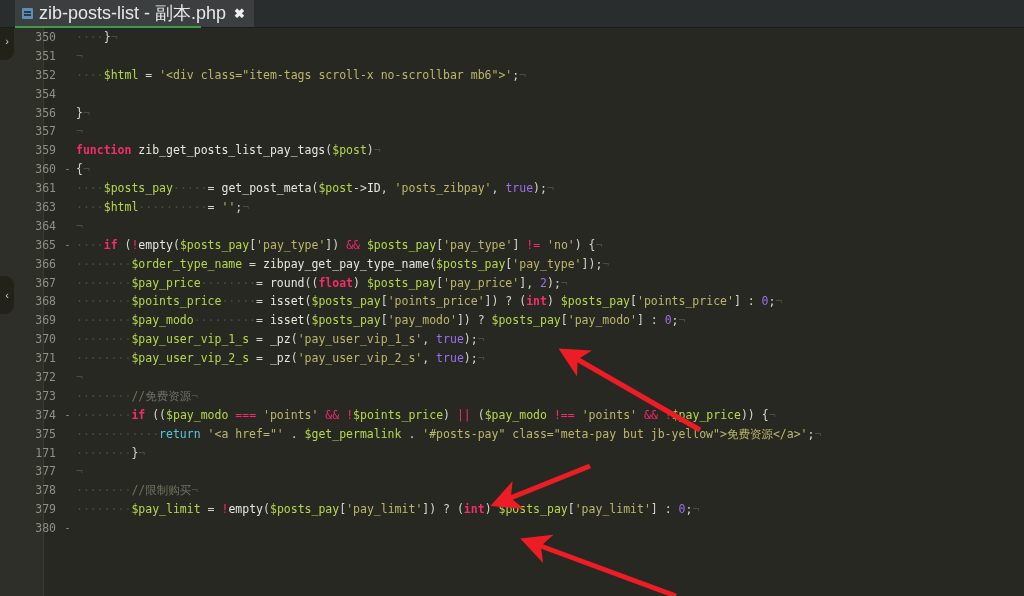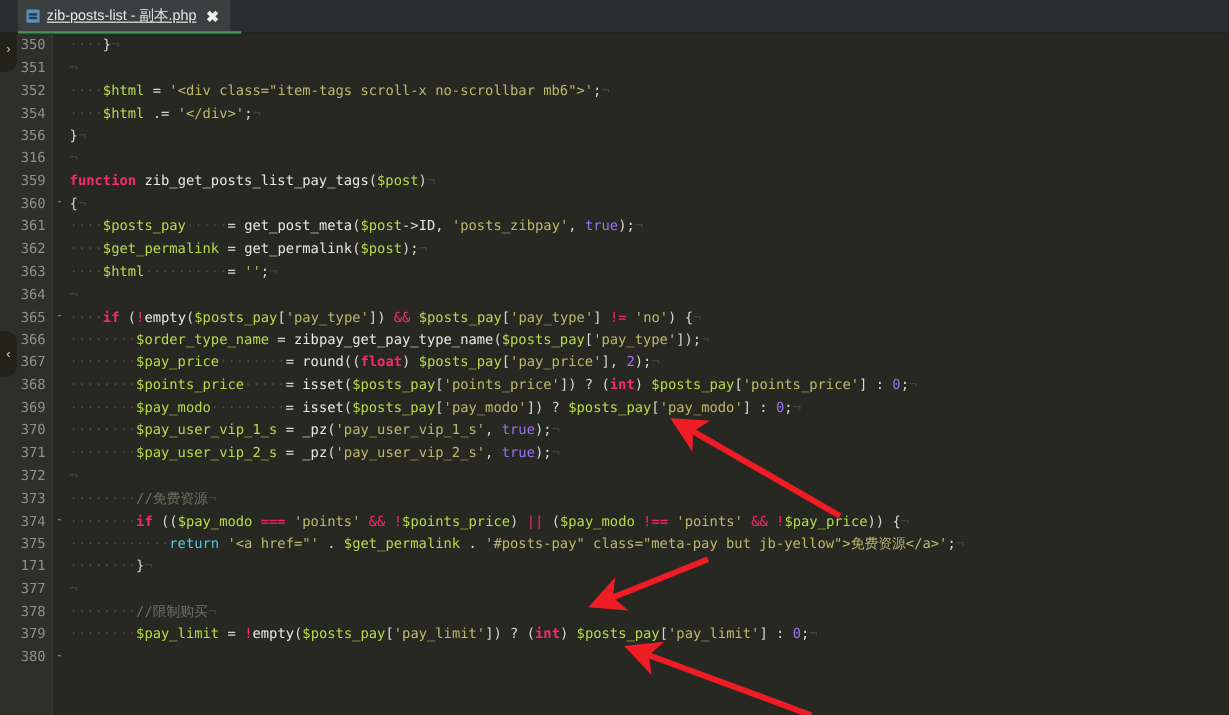--- a/index.html
+++ b/index.html
@@ -51,24 +51,23 @@
     content: "";
     position: absolute;
     left: 2px; top: 3px;
     width: 7px; height: 2px;
     background: #2a3b48;
     box-shadow: 0 3px 0 #2a3b48;
   }
   .tab-title {
     color: #e8e8e8;
     font-family: "Liberation Sans", sans-serif;
-    font-size: 12px;
+    font-size: 18px;
     line-height: 27px;
     white-space: nowrap;
-    text-decoration: underline;
   }
   .tab-close {
     color: #f0f0f0;
     font-family: "Liberation Sans", sans-serif;
     font-size: 13px;
     font-weight: bold;
     line-height: 27px;
     cursor: pointer;
     margin-left: 2px;
   }
@@ -97,20 +96,21 @@
     position: absolute;
     left: 0; top: 0;
     width: 1024px; height: 568px;
   }
   .row {
     position: relative;
     height: 18.9px;
     line-height: 18.9px;
     white-space: pre;
     font-size: 11.5px;
+    margin-left: 18px;
   }
   .ln {
     position: absolute;
     left: 0; width: 38px;
     text-align: right;
     color: #8f9184;
     font-size: 11.5px;
     font-family: "DejaVu Sans Mono", monospace;
   }
   .fold {
@@ -179,27 +179,26 @@
   <div class="tab-underline"></div>
 </div>
 
 <div id="editor">
   <div id="gutter"></div>
   <div id="fold-col"></div>
   <div id="code">
       <div class="row"><span class="ln">350</span><span class="txt"><span class="c-ws">····</span><span class="c-punc">}</span><span class="c-ws">¬</span></span></div>
       <div class="row"><span class="ln">351</span><span class="txt"><span class="c-ws">¬</span></span></div>
       <div class="row"><span class="ln">352</span><span class="txt"><span class="c-ws">····</span><span class="c-var">$html</span><span class="c-ws"> </span><span class="c-op">=</span><span class="c-ws"> </span><span class="c-str">'&lt;div class="item-tags scroll-x no-scrollbar mb6"&gt;'</span><span class="c-punc">;</span><span class="c-ws">¬</span></span></div>
-      <div class="row"><span class="ln">354</span><span class="txt"><span class="c-ws">····</span><span class="c-var">$html</span><span class="c-ws"> </span><span class="c-op">.=</span><span class="c-ws"> </span><span class="c-str">'&lt;/div&gt;'</span><span class="c-punc">;</span><span class="c-ws">¬</span></span></div>
+      <div class="row"><span class="ln">354</span></div>
       <div class="row"><span class="ln">356</span><span class="txt"><span class="c-punc">}</span><span class="c-ws">¬</span></span></div>
-      <div class="row"><span class="ln">316</span><span class="txt"><span class="c-ws">¬</span></span></div>
+      <div class="row"><span class="ln">357</span><span class="txt"><span class="c-ws">¬</span></span></div>
       <div class="row"><span class="ln">359</span><span class="txt"><span class="c-kw">function</span><span class="c-ws"> </span><span class="c-fn">zib_get_posts_list_pay_tags</span><span class="c-punc">(</span><span class="c-var">$post</span><span class="c-punc">)</span><span class="c-ws">¬</span></span></div>
       <div class="row"><span class="ln">360</span><span class="fold">-</span><span class="txt"><span class="c-punc">{</span><span class="c-ws">¬</span></span></div>
       <div class="row"><span class="ln">361</span><span class="txt"><span class="c-ws">····</span><span class="c-var">$posts_pay</span><span class="c-ws">·····</span><span class="c-op">=</span><span class="c-ws"> </span><span class="c-fn">get_post_meta</span><span class="c-punc">(</span><span class="c-var">$post</span><span class="c-op">-&gt;</span><span class="c-fn">ID</span><span class="c-punc">, </span><span class="c-str">'posts_zibpay'</span><span class="c-punc">, </span><span class="c-bool">true</span><span class="c-punc">);</span><span class="c-ws">¬</span></span></div>
-      <div class="row"><span class="ln">362</span><span class="txt"><span class="c-ws">····</span><span class="c-var">$get_permalink</span><span class="c-ws"> </span><span class="c-op">=</span><span class="c-ws"> </span><span class="c-fn">get_permalink</span><span class="c-punc">(</span><span class="c-var">$post</span><span class="c-punc">);</span><span class="c-ws">¬</span></span></div>
       <div class="row"><span class="ln">363</span><span class="txt"><span class="c-ws">····</span><span class="c-var">$html</span><span class="c-ws">··········</span><span class="c-op">=</span><span class="c-ws"> </span><span class="c-str">''</span><span class="c-punc">;</span><span class="c-ws">¬</span></span></div>
       <div class="row"><span class="ln">364</span><span class="txt"><span class="c-ws">¬</span></span></div>
       <div class="row"><span class="ln">365</span><span class="fold">-</span><span class="txt"><span class="c-ws">····</span><span class="c-kw">if</span><span class="c-punc"> (</span><span class="c-kw2">!</span><span class="c-fn">empty</span><span class="c-punc">(</span><span class="c-var">$posts_pay</span><span class="c-punc">[</span><span class="c-str">'pay_type'</span><span class="c-punc">]) </span><span class="c-amp">&amp;&amp;</span><span class="c-ws"> </span><span class="c-var">$posts_pay</span><span class="c-punc">[</span><span class="c-str">'pay_type'</span><span class="c-punc">] </span><span class="c-kw2">!=</span><span class="c-ws"> </span><span class="c-str">'no'</span><span class="c-punc">) {</span><span class="c-ws">¬</span></span></div>
       <div class="row"><span class="ln">366</span><span class="txt"><span class="c-ws">········</span><span class="c-var">$order_type_name</span><span class="c-ws"> </span><span class="c-op">=</span><span class="c-ws"> </span><span class="c-fn">zibpay_get_pay_type_name</span><span class="c-punc">(</span><span class="c-var">$posts_pay</span><span class="c-punc">[</span><span class="c-str">'pay_type'</span><span class="c-punc">]);</span><span class="c-ws">¬</span></span></div>
       <div class="row"><span class="ln">367</span><span class="txt"><span class="c-ws">········</span><span class="c-var">$pay_price</span><span class="c-ws">········</span><span class="c-op">=</span><span class="c-ws"> </span><span class="c-fn">round</span><span class="c-punc">((</span><span class="c-kw">float</span><span class="c-punc">) </span><span class="c-var">$posts_pay</span><span class="c-punc">[</span><span class="c-str">'pay_price'</span><span class="c-punc">], </span><span class="c-num">2</span><span class="c-punc">);</span><span class="c-ws">¬</span></span></div>
       <div class="row"><span class="ln">368</span><span class="txt"><span class="c-ws">········</span><span class="c-var">$points_price</span><span class="c-ws">·····</span><span class="c-op">=</span><span class="c-ws"> </span><span class="c-fn">isset</span><span class="c-punc">(</span><span class="c-var">$posts_pay</span><span class="c-punc">[</span><span class="c-str">'points_price'</span><span class="c-punc">]) ? (</span><span class="c-kw">int</span><span class="c-punc">) </span><span class="c-var">$posts_pay</span><span class="c-punc">[</span><span class="c-str">'points_price'</span><span class="c-punc">] : </span><span class="c-num">0</span><span class="c-punc">;</span><span class="c-ws">¬</span></span></div>
       <div class="row"><span class="ln">369</span><span class="txt"><span class="c-ws">········</span><span class="c-var">$pay_modo</span><span class="c-ws">·········</span><span class="c-op">=</span><span class="c-ws"> </span><span class="c-fn">isset</span><span class="c-punc">(</span><span class="c-var">$posts_pay</span><span class="c-punc">[</span><span class="c-str">'pay_modo'</span><span class="c-punc">]) ? </span><span class="c-var">$posts_pay</span><span class="c-punc">[</span><span class="c-str">'pay_modo'</span><span class="c-punc">] : </span><span class="c-num">0</span><span class="c-punc">;</span><span class="c-ws">¬</span></span></div>
       <div class="row"><span class="ln">370</span><span class="txt"><span class="c-ws">········</span><span class="c-var">$pay_user_vip_1_s</span><span class="c-ws"> </span><span class="c-op">=</span><span class="c-ws"> </span><span class="c-fn">_pz</span><span class="c-punc">(</span><span class="c-str">'pay_user_vip_1_s'</span><span class="c-punc">, </span><span class="c-bool">true</span><span class="c-punc">);</span><span class="c-ws">¬</span></span></div>
       <div class="row"><span class="ln">371</span><span class="txt"><span class="c-ws">········</span><span class="c-var">$pay_user_vip_2_s</span><span class="c-ws"> </span><span class="c-op">=</span><span class="c-ws"> </span><span class="c-fn">_pz</span><span class="c-punc">(</span><span class="c-str">'pay_user_vip_2_s'</span><span class="c-punc">, </span><span class="c-bool">true</span><span class="c-punc">);</span><span class="c-ws">¬</span></span></div>
       <div class="row"><span class="ln">372</span><span class="txt"><span class="c-ws">¬</span></span></div>

